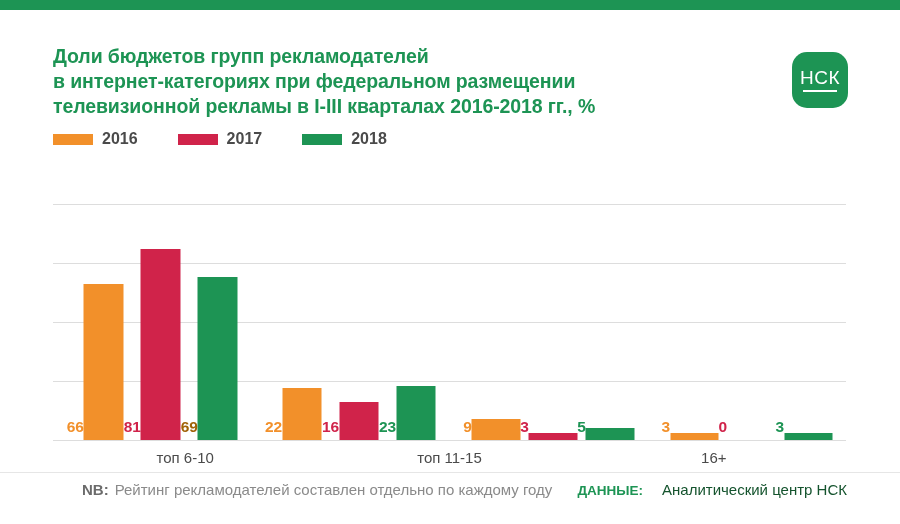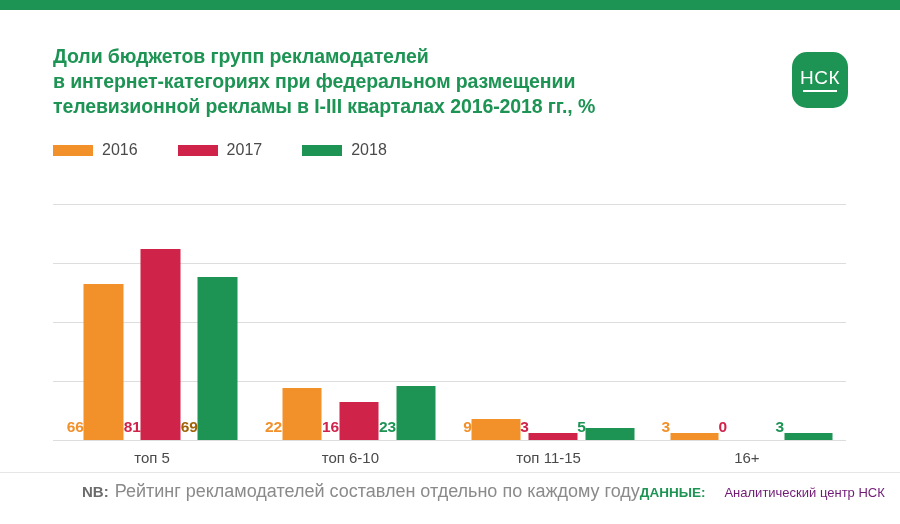--- a/index.html
+++ b/index.html
@@ -76,23 +76,24 @@
     width: 34px;
     height: 2px;
     background: #ffffff;
     margin-top: 2px;
   }
 
   
   .legend {
     position: absolute;
     left: 53px;
-    top: 141px;
+    top: 130px;
     display: flex;
     align-items: center;
+    font-weight: bold;
   }
   .legend-item {
     display: flex;
     align-items: center;
     margin-right: 40px;
   }
   .legend-swatch {
     width: 40px;
     height: 11px;
     margin-right: 9px;
@@ -207,31 +208,31 @@
   }
   .nb-key {
     color: #6b6b6b;
     font-weight: bold;
     font-size: 15px;
     margin-right: 6px;
     margin-left: 29px;
   }
   .nb-val {
     color: #8a8a8a;
-    font-size: 18px;
+    font-size: 15px;
   }
   .data-key {
     color: #1d9454;
     font-weight: bold;
     font-size: 13.5px;
     margin-right: 19px;
   }
   .data-val {
-    color: #701a75;
-    font-size: 13px;
+    color: #14532d;
+    font-size: 15px;
   }
 </style>
 </head>
 <body>
 
 <div id="infographic">
 
   <div class="top-band"></div>
 
   <div class="header">
@@ -330,21 +331,20 @@
             <div class="bar-wrap">
               <div class="bar-value" style="color: rgb(29, 148, 84);">3</div>
               <div class="bar" style="background: rgb(29, 148, 84); height: 7.08px;"></div>
             </div>
           </div>
         </div>
       </div>
   </div>
 
   <div class="cats" id="cats">
-      <div class="cat">топ 5</div>
       <div class="cat">топ 6-10</div>
       <div class="cat">топ 11-15</div>
       <div class="cat">16+</div>
     </div>
 
   <div class="footer-rule"></div>
 
   <div class="footer">
     <div class="footer-left">
       <span class="nb-key">NB:</span>

